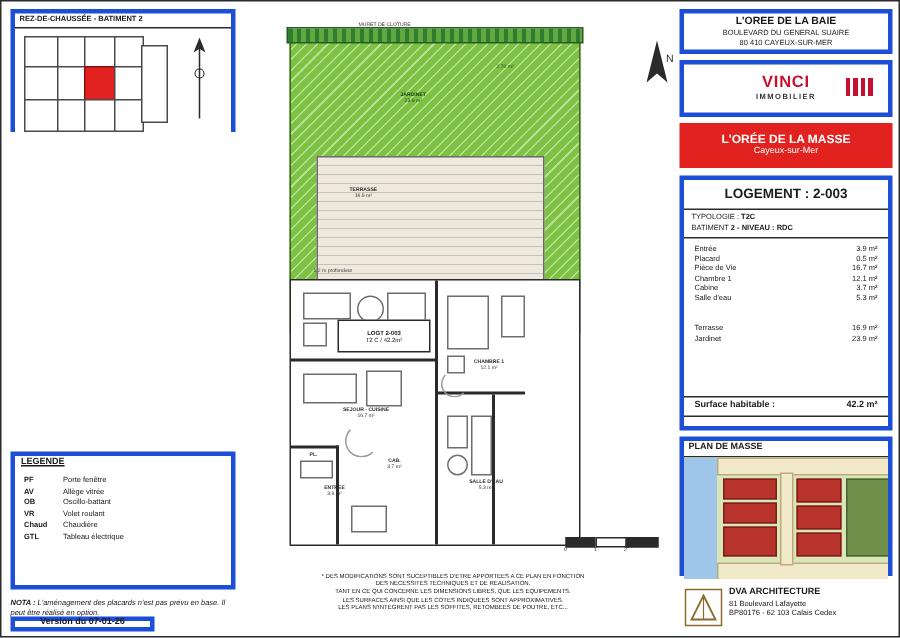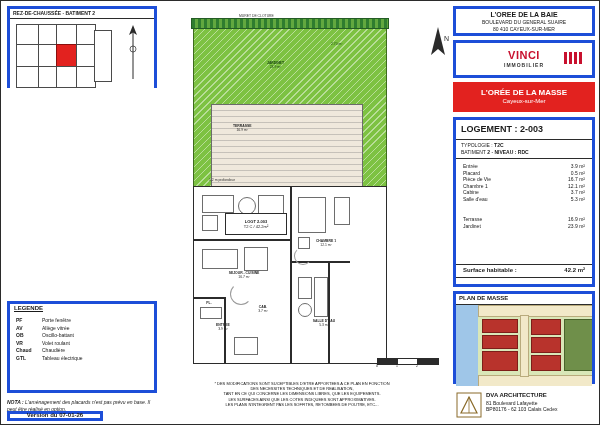--- a/index.html
+++ b/index.html
@@ -17,21 +17,21 @@
   
   .box{position:absolute;box-sizing:border-box;}
   .bord{border:3px solid #1d4ed8;}
   .ctr{display:flex;align-items:center;justify-content:center;text-align:center;}
   .tiny{font-size:3.4px;line-height:1.25;}
   .t4{font-size:4px;line-height:1.3;}
   .t5{font-size:5px;line-height:1.3;}
   .t6{font-size:6px;line-height:1.3;}
   .t7{font-size:7px;line-height:1.3;}
   .t8{font-size:8px;line-height:1.25;}
-  .t9{font-size:9px;line-height:1.25;}
+  .t9{font-size:9px;line-height:1.25;text-align:center;}
   .t11{font-size:11px;line-height:1.2;}
   .b{font-weight:bold;}
   .u{text-decoration:underline;}
   .it{font-style:italic;}
 
   
   #keyplan{left:6px;top:5px;width:150px;height:82px;}
   #keyplan .kp-title{position:absolute;left:0;top:0;width:100%;height:9px;
     display:flex;align-items:center;padding-left:3px;box-sizing:border-box;}
   #keyplan .kp-body{position:absolute;left:0;top:9px;width:100%;height:73px;

